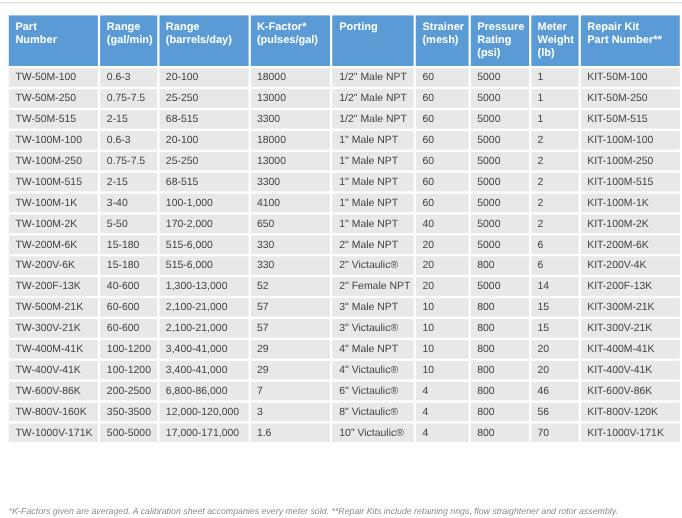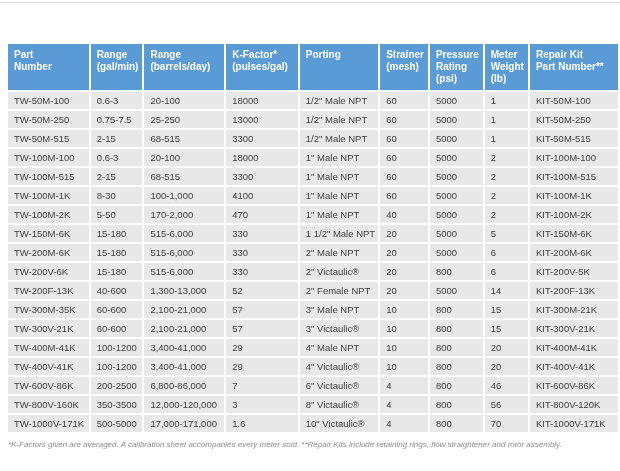--- a/index.html
+++ b/index.html
@@ -23,21 +23,20 @@
     height: 1px;
     background: #d9d9d9;
   }
   table.spec-table {
     position: absolute;
     top: 12px;
     left: 6px;
     border-collapse: separate;
     border-spacing: 2px;
     table-layout: fixed;
-    margin-top: 30px;
   }
   col.c1 { width: 82px; }
   col.c2 { width: 49px; }
   col.c3 { width: 83px; }
   col.c4 { width: 76px; }
   col.c5 { width: 67px; }
   col.c6 { width: 46px; }
   col.c7 { width: 45px; }
   col.c8 { width: 41px; }
   col.c9 { width: 95px; }
@@ -60,21 +59,21 @@
     text-align: left;
     vertical-align: middle;
     padding: 0 3px 0 6px;
     height: 17px;
     line-height: 1;
     white-space: nowrap;
     overflow: hidden;
   }
   .footnote {
     position: absolute;
-    top: 440px;
+    top: 460px;
     left: 8px;
     width: 606px;
     font-size: 8px;
     font-style: italic;
     color: #8c8c8c;
     line-height: 1.2;
   }
 </style>
 </head>
 <body>
@@ -157,62 +156,62 @@
           <td>0.6-3</td>
           <td>20-100</td>
           <td>18000</td>
           <td>1" Male NPT</td>
           <td>60</td>
           <td>5000</td>
           <td>2</td>
           <td>KIT-100M-100</td>
         </tr>
         <tr>
+          <td>TW-100M-250</td>
+          <td>0.75-7.5</td>
+          <td>25-250</td>
+          <td>13000</td>
+          <td>1" Male NPT</td>
+          <td>60</td>
+          <td>5000</td>
+          <td>2</td>
+          <td>KIT-100M-250</td>
+        </tr>
+        <tr>
           <td>TW-100M-515</td>
           <td>2-15</td>
           <td>68-515</td>
           <td>3300</td>
           <td>1" Male NPT</td>
           <td>60</td>
           <td>5000</td>
           <td>2</td>
           <td>KIT-100M-515</td>
         </tr>
         <tr>
           <td>TW-100M-1K</td>
-          <td>8-30</td>
+          <td>3-40</td>
           <td>100-1,000</td>
           <td>4100</td>
           <td>1" Male NPT</td>
           <td>60</td>
           <td>5000</td>
           <td>2</td>
           <td>KIT-100M-1K</td>
         </tr>
         <tr>
           <td>TW-100M-2K</td>
           <td>5-50</td>
           <td>170-2,000</td>
-          <td>470</td>
+          <td>650</td>
           <td>1" Male NPT</td>
           <td>40</td>
           <td>5000</td>
           <td>2</td>
           <td>KIT-100M-2K</td>
-        </tr>
-        <tr>
-          <td>TW-150M-6K</td>
-          <td>15-180</td>
-          <td>515-6,000</td>
-          <td>330</td>
-          <td>1 1/2" Male NPT</td>
-          <td>20</td>
-          <td>5000</td>
-          <td>5</td>
-          <td>KIT-150M-6K</td>
         </tr>
         <tr>
           <td>TW-200M-6K</td>
           <td>15-180</td>
           <td>515-6,000</td>
           <td>330</td>
           <td>2" Male NPT</td>
           <td>20</td>
           <td>5000</td>
           <td>6</td>
@@ -220,35 +219,35 @@
         </tr>
         <tr>
           <td>TW-200V-6K</td>
           <td>15-180</td>
           <td>515-6,000</td>
           <td>330</td>
           <td>2" Victaulic®</td>
           <td>20</td>
           <td>800</td>
           <td>6</td>
-          <td>KIT-200V-5K</td>
+          <td>KIT-200V-4K</td>
         </tr>
         <tr>
           <td>TW-200F-13K</td>
           <td>40-600</td>
           <td>1,300-13,000</td>
           <td>52</td>
           <td>2" Female NPT</td>
           <td>20</td>
           <td>5000</td>
           <td>14</td>
           <td>KIT-200F-13K</td>
         </tr>
         <tr>
-          <td>TW-300M-35K</td>
+          <td>TW-500M-21K</td>
           <td>60-600</td>
           <td>2,100-21,000</td>
           <td>57</td>
           <td>3" Male NPT</td>
           <td>10</td>
           <td>800</td>
           <td>15</td>
           <td>KIT-300M-21K</td>
         </tr>
         <tr>

